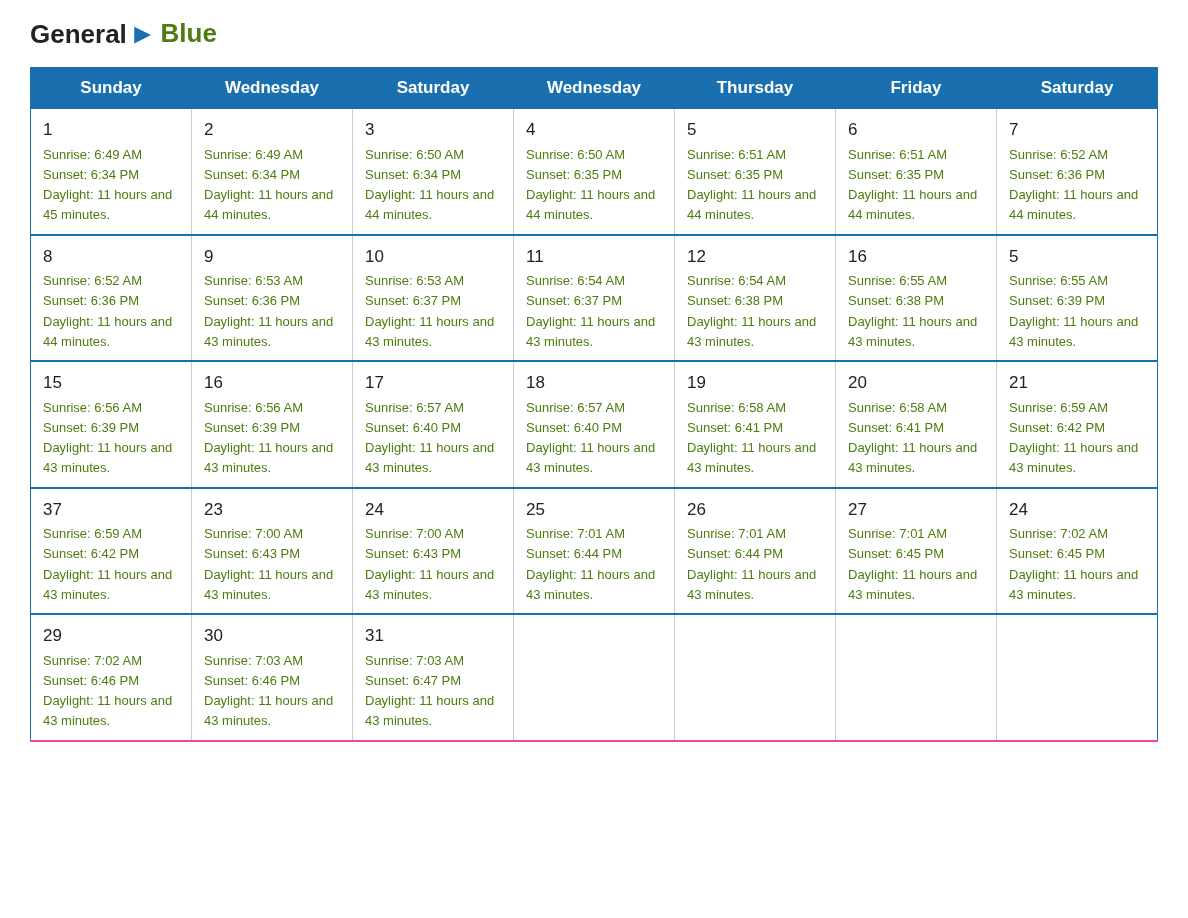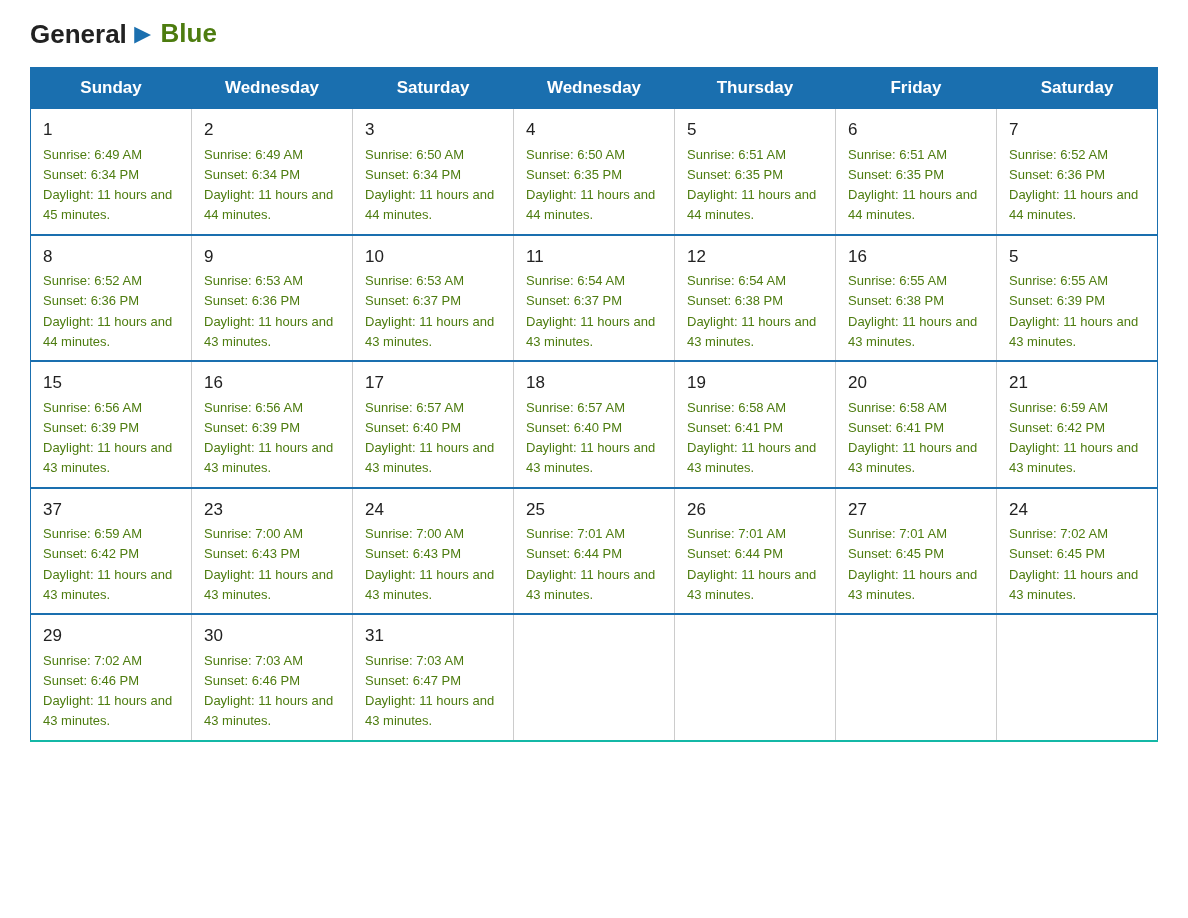--- a/index.html
+++ b/index.html
@@ -99,21 +99,21 @@
     }
     .day-info {
       font-size: 13px;
       color: #4d7c0f;
       line-height: 1.55;
     }
     .empty-cell {
       background: #fff;
     }
     tbody tr:last-child {
-      border-bottom: 2px solid #14b8a6;
+      border-bottom: 2px solid #ec4899;
     }
   </style>
 </head>
 <body>
 
 <div class="header">
   <div class="logo">
     <div class="logo-text">
       <span class="logo-general">General</span>
       <span class="logo-arrow">►</span>

